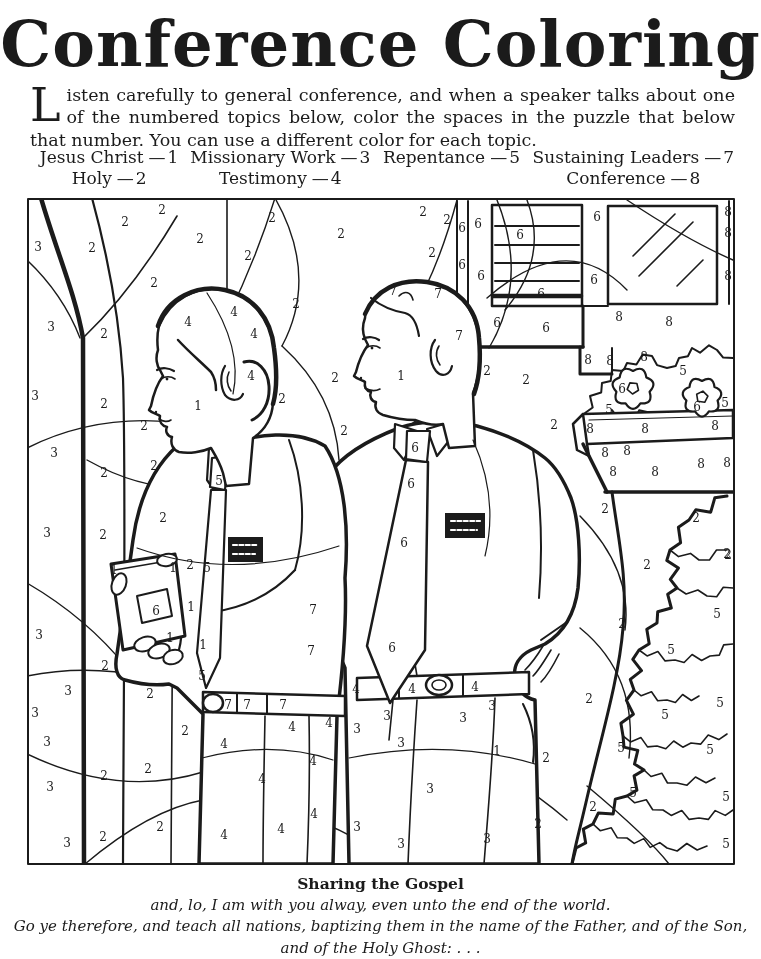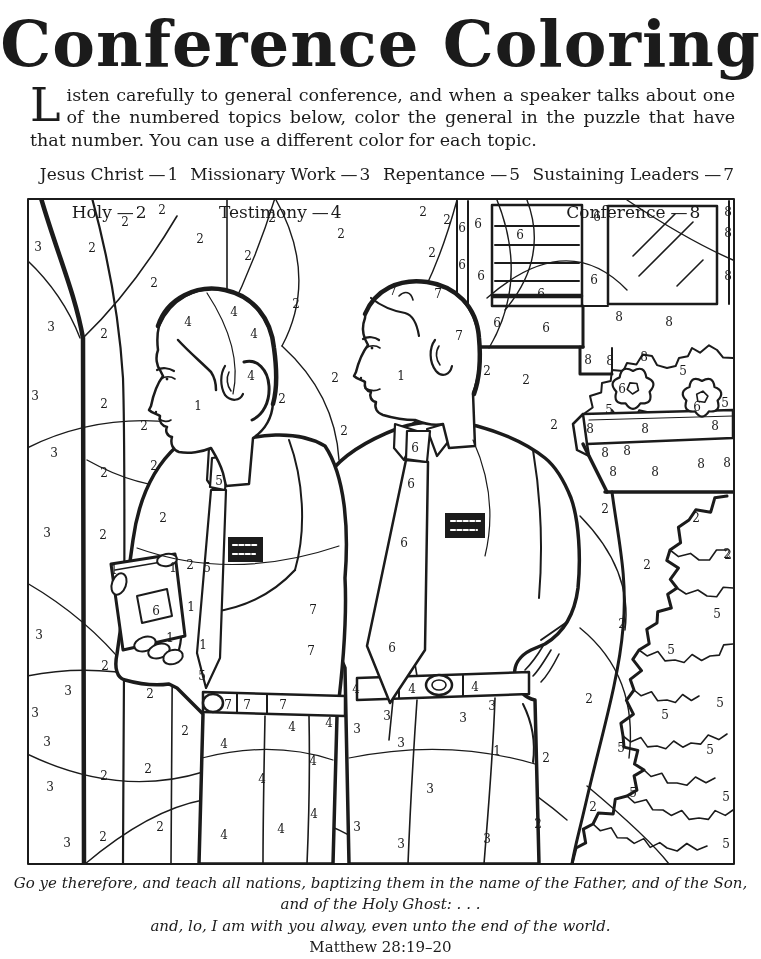--- a/index.html
+++ b/index.html
@@ -15,21 +15,21 @@
     position:absolute;top:84px;left:30px;width:705px;
     font-size:17.5px;line-height:1.28;text-align:justify;
   }
   .dropcap{
     float:left;font-size:46px;line-height:36px;margin:3px 6px 0 0;font-weight:400;
   }
   .legend{
     position:absolute;top:147px;left:28px;width:706px;display:flex;
   }
   .legend-col{flex:1;text-align:center;font-size:17px;line-height:1.22;}
-  .legend-item{white-space:nowrap;margin-top:17px;}
+  .legend-item{white-space:nowrap;}
   .legend-sep{margin:0 2px 0 5px;}
   .frame{
     position:absolute;top:198px;left:27px;width:708px;height:667px;
   }
   .frame svg{display:block;width:708px;height:667px;}
   svg *{stroke:#1b1b1b;fill:none;stroke-linecap:round;stroke-linejoin:round;stroke-width:1.4px;}
   svg .f{fill:#fff;}
   svg .ink{fill:#1b1b1b;stroke:none;}
   svg .w12{stroke-width:1.2px;} svg .w16{stroke-width:1.6px;} svg .w2{stroke-width:2px;}
   svg .w22{stroke-width:2.2px;} svg .w25{stroke-width:2.5px;} svg .w3{stroke-width:3px;}
@@ -43,21 +43,21 @@
   .caption-title{font-weight:bold;font-size:15.5px;}
   .caption-quote{font-style:italic;font-size:15px;}
   .caption-ref{font-size:15px;}
 </style>
 </head>
 <body>
 
 <div class="page-title">Conference Coloring</div>
 
 <div class="instructions">
-  <span class="dropcap">L</span><span>isten carefully to general conference, and when a speaker talks about one of the numbered topics below, color the general in the puzzle that have that number. You can use a different color for each topic.</span>
+  <span class="dropcap">L</span><span>isten carefully to general conference, and when a speaker talks about one of the numbered topics below, color the spaces in the puzzle that below that number. You can use a different color for each topic.</span>
 </div>
 
 <div class="legend">
   <div class="legend-col">
     <div class="legend-item"><span>Jesus Christ</span><span class="legend-sep">—</span><span>1</span></div>
     <div class="legend-item"><span>Holy</span><span class="legend-sep">—</span><span>2</span></div>
   </div>
   <div class="legend-col">
     <div class="legend-item"><span>Missionary Work</span><span class="legend-sep">—</span><span>3</span></div>
     <div class="legend-item"><span>Testimony</span><span class="legend-sep">—</span><span>4</span></div>
@@ -425,16 +425,17 @@
         <text x="594" y="553.5" class="num">5</text>
         <text x="683" y="555.5" class="num">5</text>
         <text x="606" y="598.5" class="num">5</text>
         <text x="699" y="602.5" class="num">5</text>
         <text x="699" y="649.5" class="num">5</text>
       </g>
 </svg>
 </div>
 
 <div class="caption">
+  <div class="caption-title">Sharing the Gospel</div>
+  <div class="caption-quote">and, lo, I am with you alway, even unto the end of the world.</div>
   <div class="caption-quote">Go ye therefore, and teach all nations, baptizing them in the name of the Father, and of the Son, and of the Holy Ghost: . . .</div>
-  <div class="caption-quote">and, lo, I am with you alway, even unto the end of the world.</div>
   <div class="caption-ref">Matthew 28:19–20</div>
 </div>
 
 </body></html>

